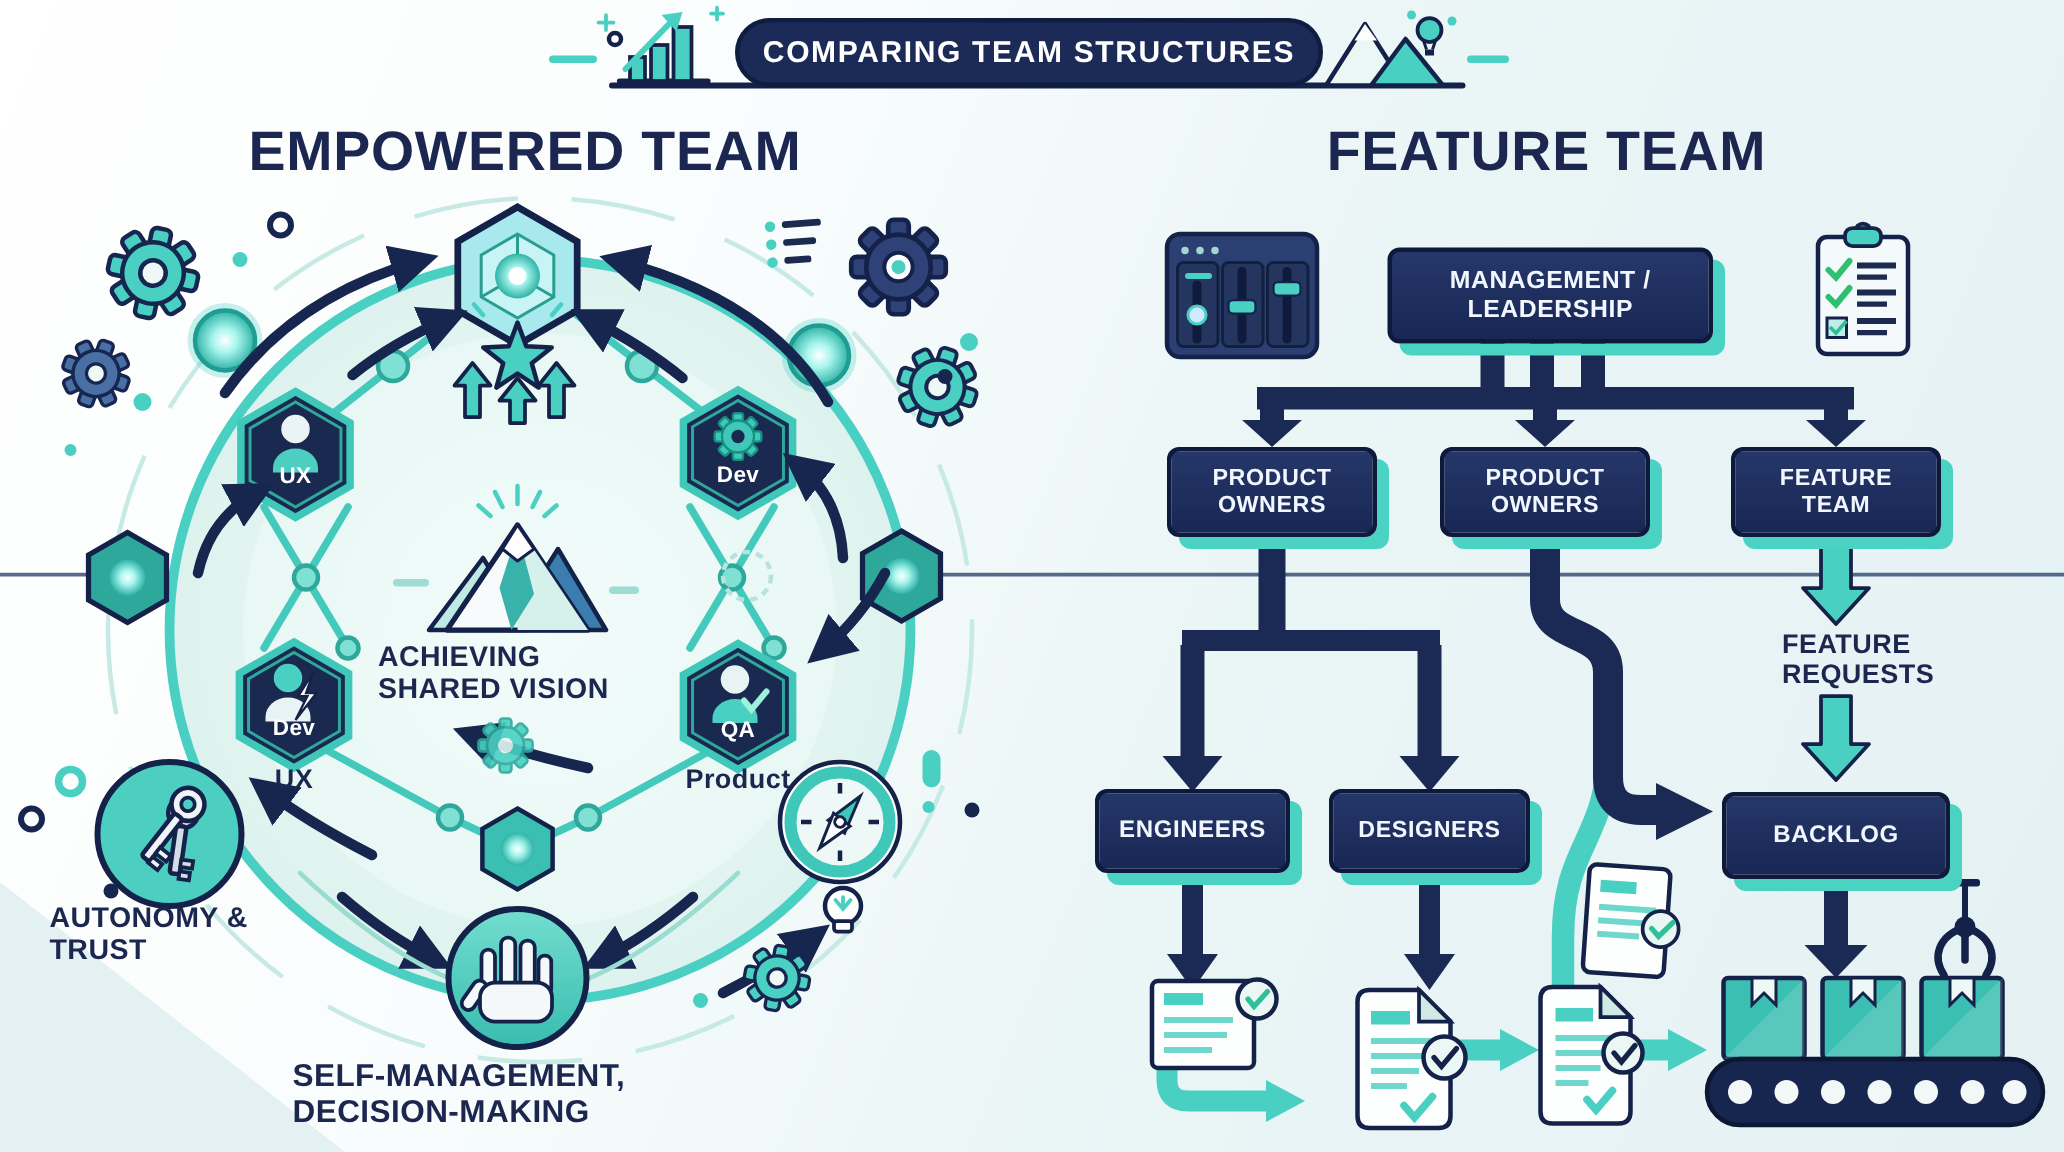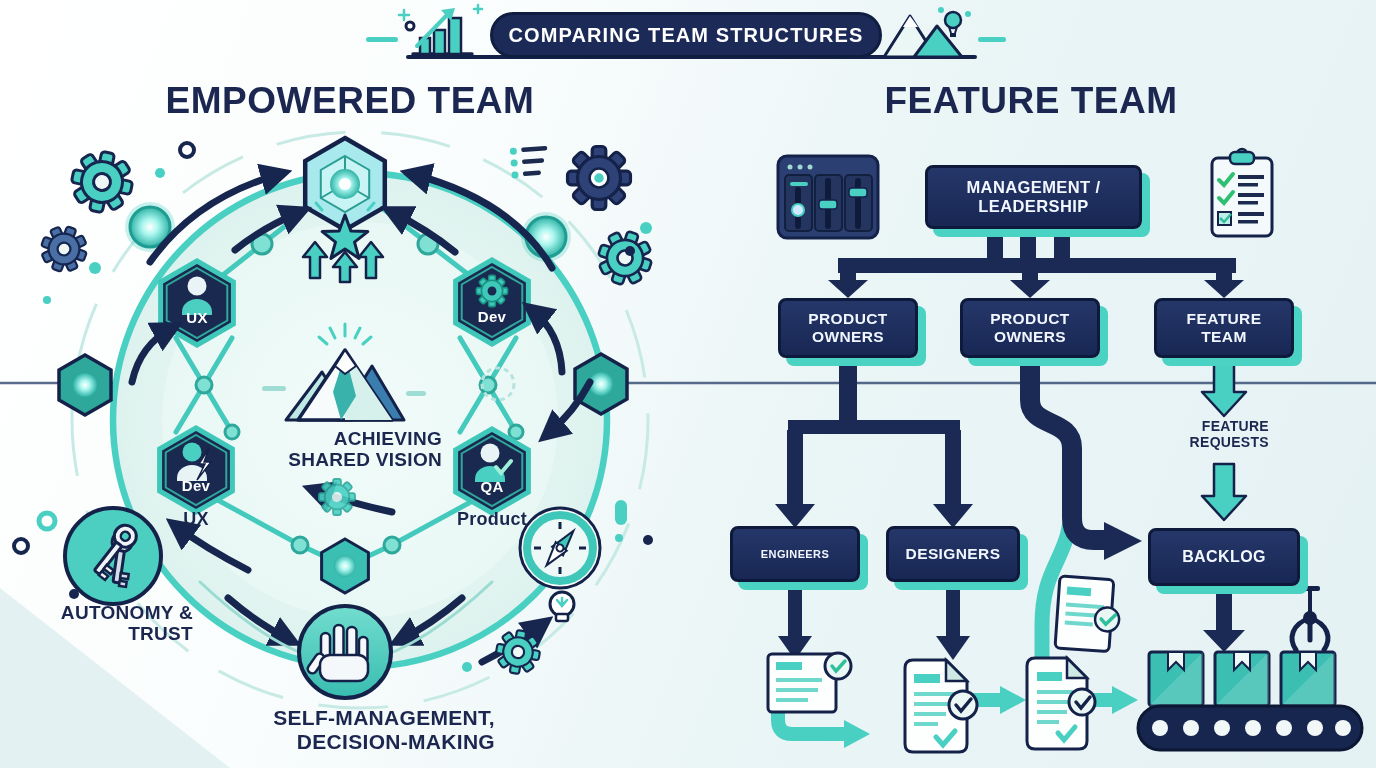--- a/index.html
+++ b/index.html
@@ -1,21 +1,21 @@
 <!DOCTYPE html>
 <html><head>
 <meta charset="utf-8">
 <style>
   html,body{margin:0;padding:0;background:#dfe9ec;}
   .stage{position:relative;width:1376px;height:768px;overflow:hidden;
     font-family:"Liberation Sans","DejaVu Sans",sans-serif;
     background:linear-gradient(112deg,#ffffff 0%,#fafdfd 30%,#eaf5f6 58%,#e4f1f3 100%);padding-left:48px;}
   .abs{position:absolute;}
   svg{position:absolute;left:0;top:0;}
-  .ctr{transform:translateX(-50%);text-align:right;}
+  .ctr{transform:translateX(-50%);text-align:left;}
   .h1{font-size:37px;font-weight:800;color:#1b2750;letter-spacing:.5px;white-space:nowrap;}
   .lbl{font-weight:800;color:#1c2750;line-height:1.12;letter-spacing:.3px;}
   .hexlbl{font-weight:800;color:#ffffff;font-size:15px;letter-spacing:.3px;white-space:nowrap;}
   .banner-pill{left:490px;top:12px;width:392px;height:46px;background:#1c2a58;
     border:3px solid #0f1e40;border-radius:26px;display:flex;align-items:center;justify-content:center;
     color:#fff;font-weight:800;font-size:20px;letter-spacing:1.1px;box-sizing:border-box;white-space:nowrap;}
   .box{position:absolute;background:linear-gradient(180deg,#253769 0%,#182754 100%);
     border:3px solid #0d1a3c;border-radius:8px;box-shadow:8px 8px 0 0 #4ad2c3;
     color:#f2f7ff;font-weight:800;display:flex;align-items:center;justify-content:center;
     text-align:center;line-height:1.18;letter-spacing:.4px;box-sizing:border-box;}
@@ -499,35 +499,35 @@
 <div class="abs ctr hexlbl" style="left:197px;top:309px;">UX</div>
 <div class="abs ctr hexlbl" style="left:492px;top:308px;">Dev</div>
 <div class="abs ctr hexlbl" style="left:196px;top:477px;">Dev</div>
 <div class="abs ctr hexlbl" style="left:492px;top:478px;">QA</div>
 <div class="abs ctr lbl" style="left:196px;top:509px;font-size:18px;">UX</div>
 <div class="abs ctr lbl" style="left:492px;top:509px;font-size:18px;">Product</div>
 
 <div class="abs ctr lbl" style="left:113px;top:602px;width:160px;font-size:19px;">AUTONOMY &amp; TRUST</div>
 <div class="abs ctr lbl" style="left:345px;top:706px;width:300px;font-size:21px;">SELF-MANAGEMENT, DECISION-MAKING</div>
 
-<div class="abs ctr lbl" style="left:1204px;top:419px;width:130px;font-size:14px;">FEATURE REQUESTS</div>
+<div class="abs ctr lbl" style="left:1253px;top:419px;width:130px;font-size:18px;">FEATURE REQUESTS</div>
 
 <div class="box" style="left:925px;top:165px;width:217px;height:64px;font-size:16.5px;">
   <span class="boxtxt" style="max-width:150px;">MANAGEMENT / LEADERSHIP</span>
 </div>
 <div class="box" style="left:778px;top:298px;width:140px;height:60px;font-size:15.5px;">
   <span class="boxtxt" style="max-width:110px;">PRODUCT OWNERS</span>
 </div>
 <div class="box" style="left:960px;top:298px;width:140px;height:60px;font-size:15.5px;">
   <span class="boxtxt" style="max-width:110px;">PRODUCT OWNERS</span>
 </div>
 <div class="box" style="left:1154px;top:298px;width:140px;height:60px;font-size:15.5px;">
   <span class="boxtxt" style="max-width:85px;">FEATURE TEAM</span>
 </div>
-<div class="box" style="left:730px;top:526px;width:130px;height:56px;font-size:11px;">
+<div class="box" style="left:730px;top:526px;width:130px;height:56px;font-size:16px;">
   <span class="boxtxt">ENGINEERS</span>
 </div>
 <div class="box" style="left:886px;top:526px;width:134px;height:56px;font-size:15.5px;">
   <span class="boxtxt">DESIGNERS</span>
 </div>
 <div class="box" style="left:1148px;top:528px;width:152px;height:58px;font-size:16px;">
   <span class="boxtxt">BACKLOG</span>
 </div>
 
 </div>

